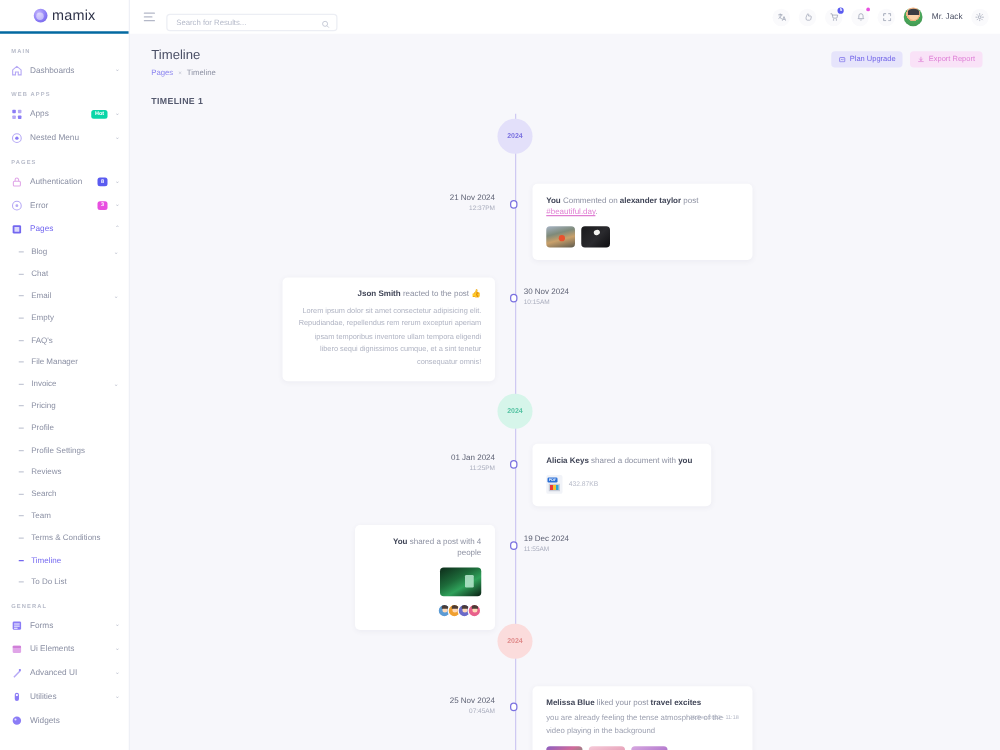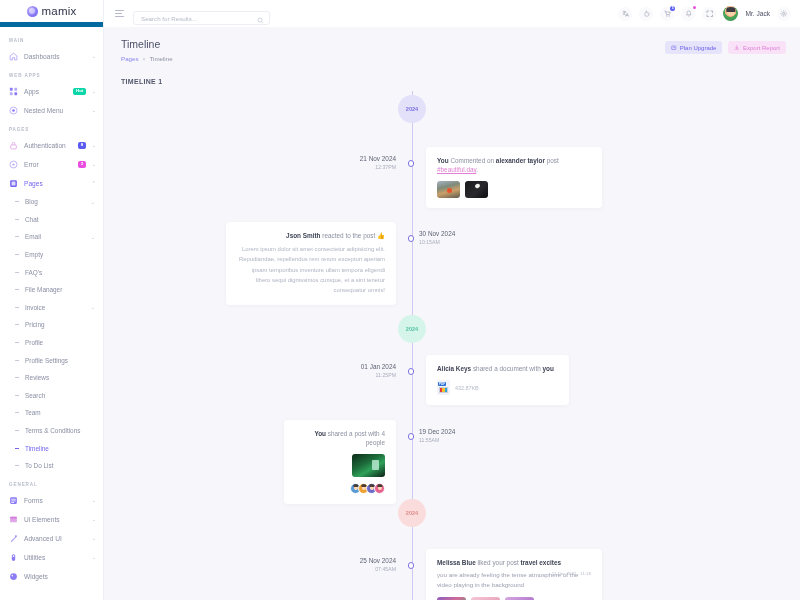--- a/index.html
+++ b/index.html
@@ -17,21 +17,21 @@
     background: #ffffff;
     border-right: 1px solid #eef0f6;
     overflow: hidden;
     position: relative;
     flex: 0 0 104px;
   }
   .brand {
     height: 27px;
     display: flex; align-items: center; justify-content: center;
     gap: 4px;
-    border-bottom: 5px solid #0369a1;
+    border-bottom: 2px solid #0369a1;
   }
   .brand-logo {
     width: 11px; height: 11px; border-radius: 50%;
     background: radial-gradient(circle at 35% 32%, #c4b5fd 0%, #8b7cf6 55%, #6d5ae0 100%);
     position: relative;
   }
   .brand-logo::after{
     content:""; position:absolute; inset:2.5px; border-radius:50%;
     background: rgba(255,255,255,.45);
   }

